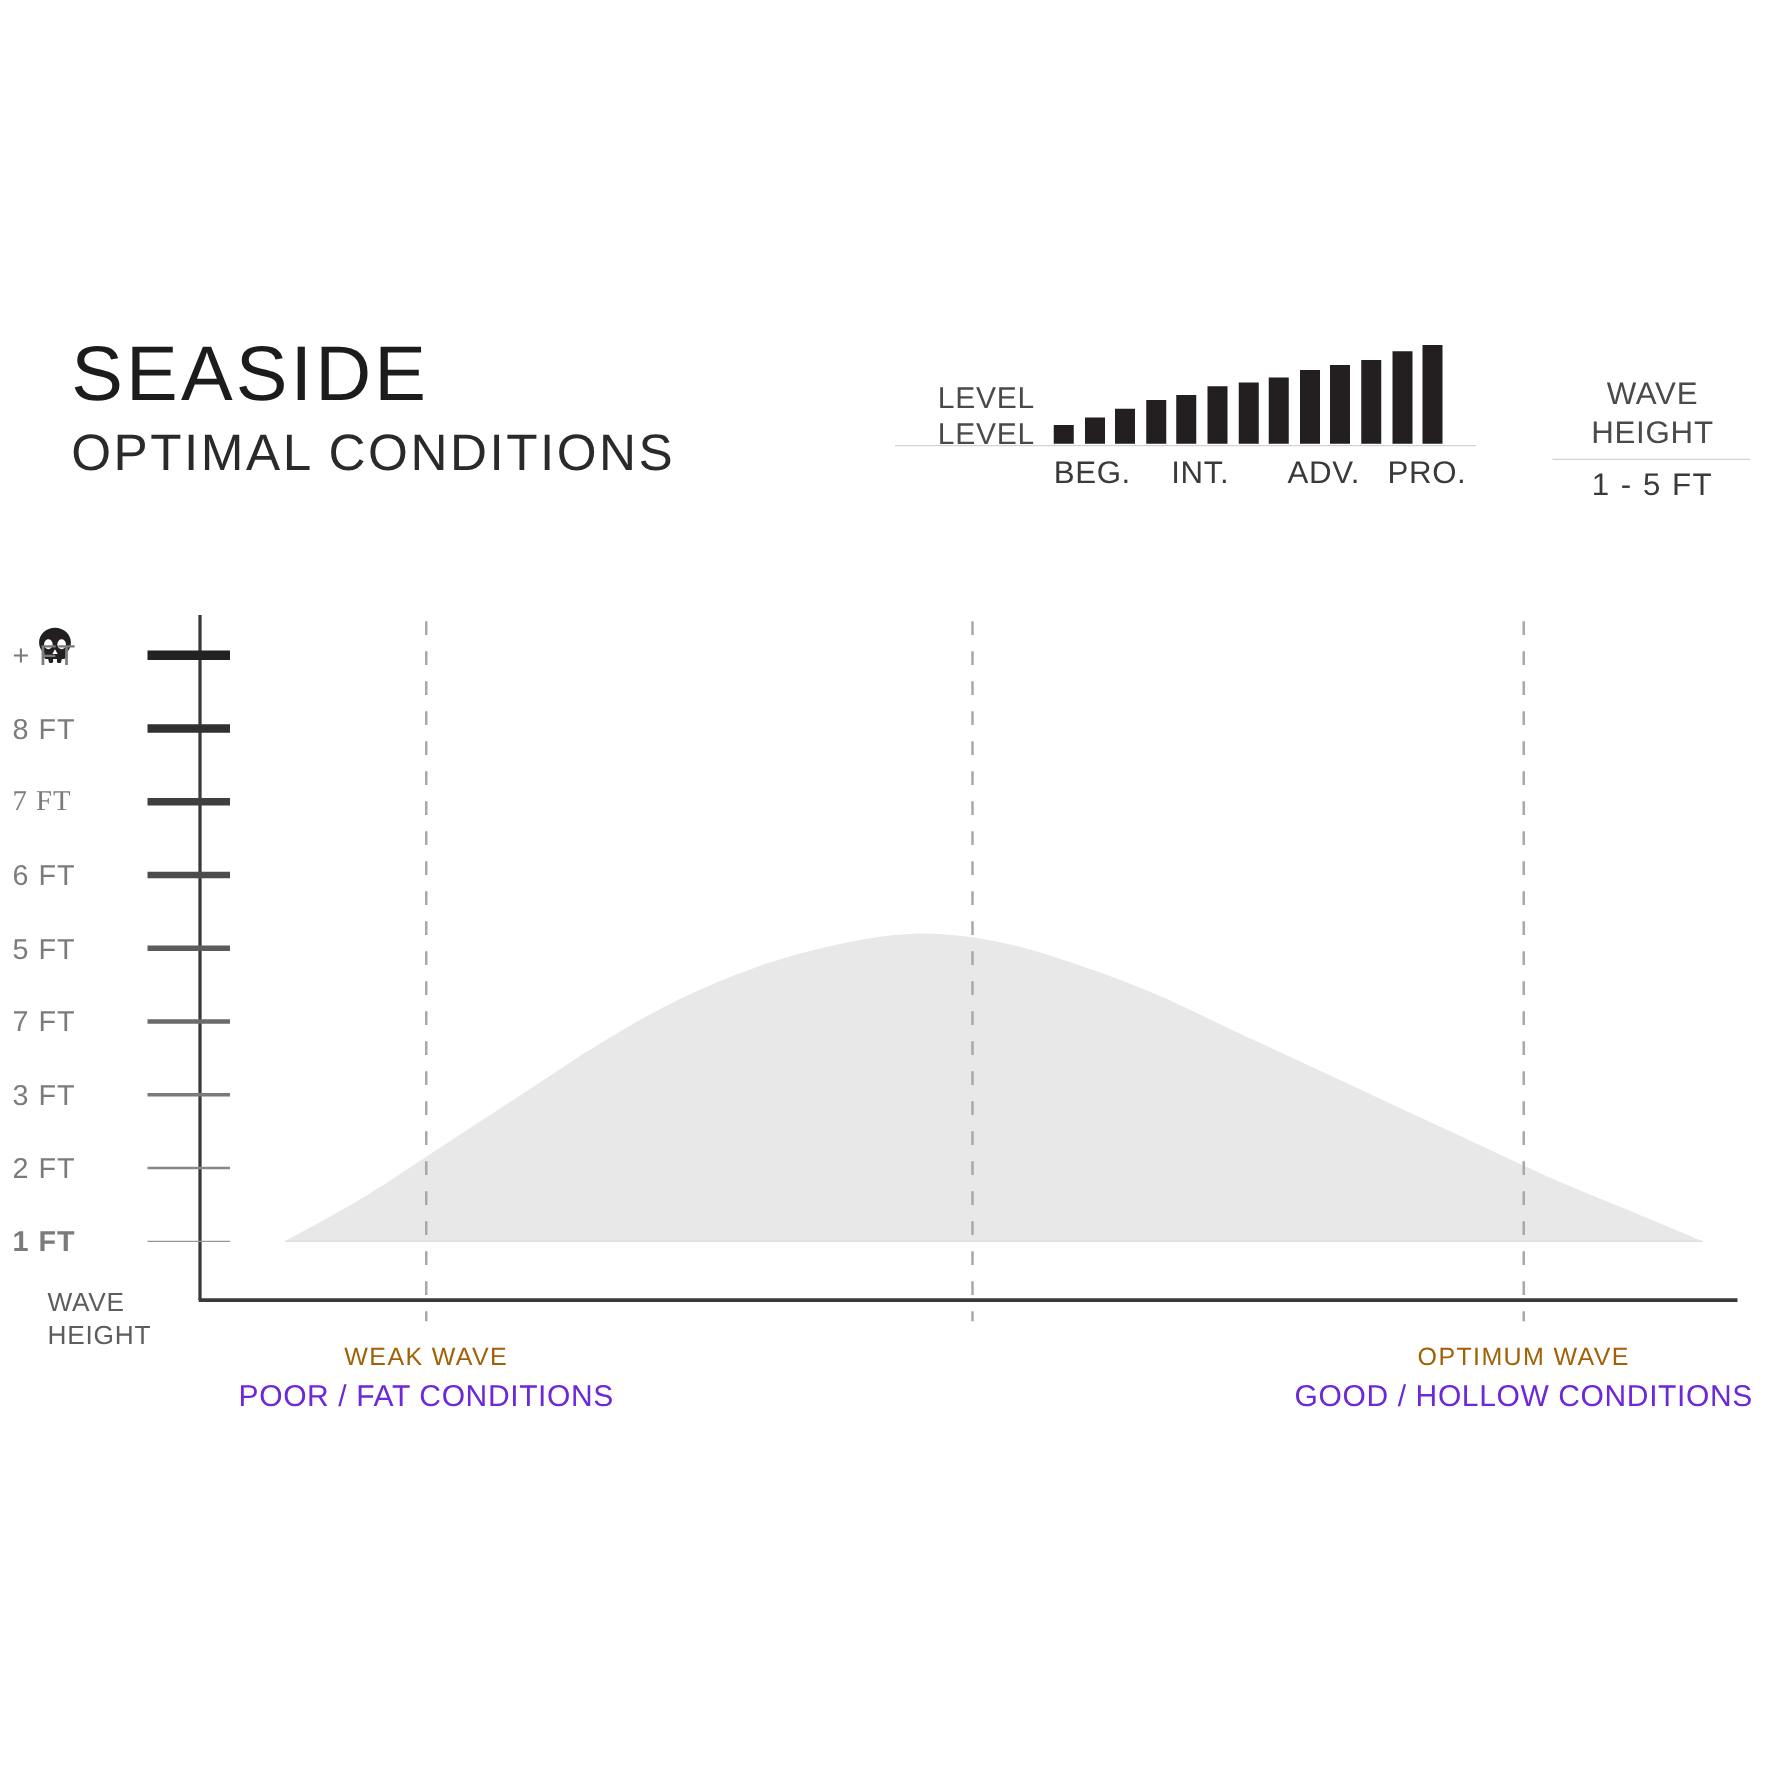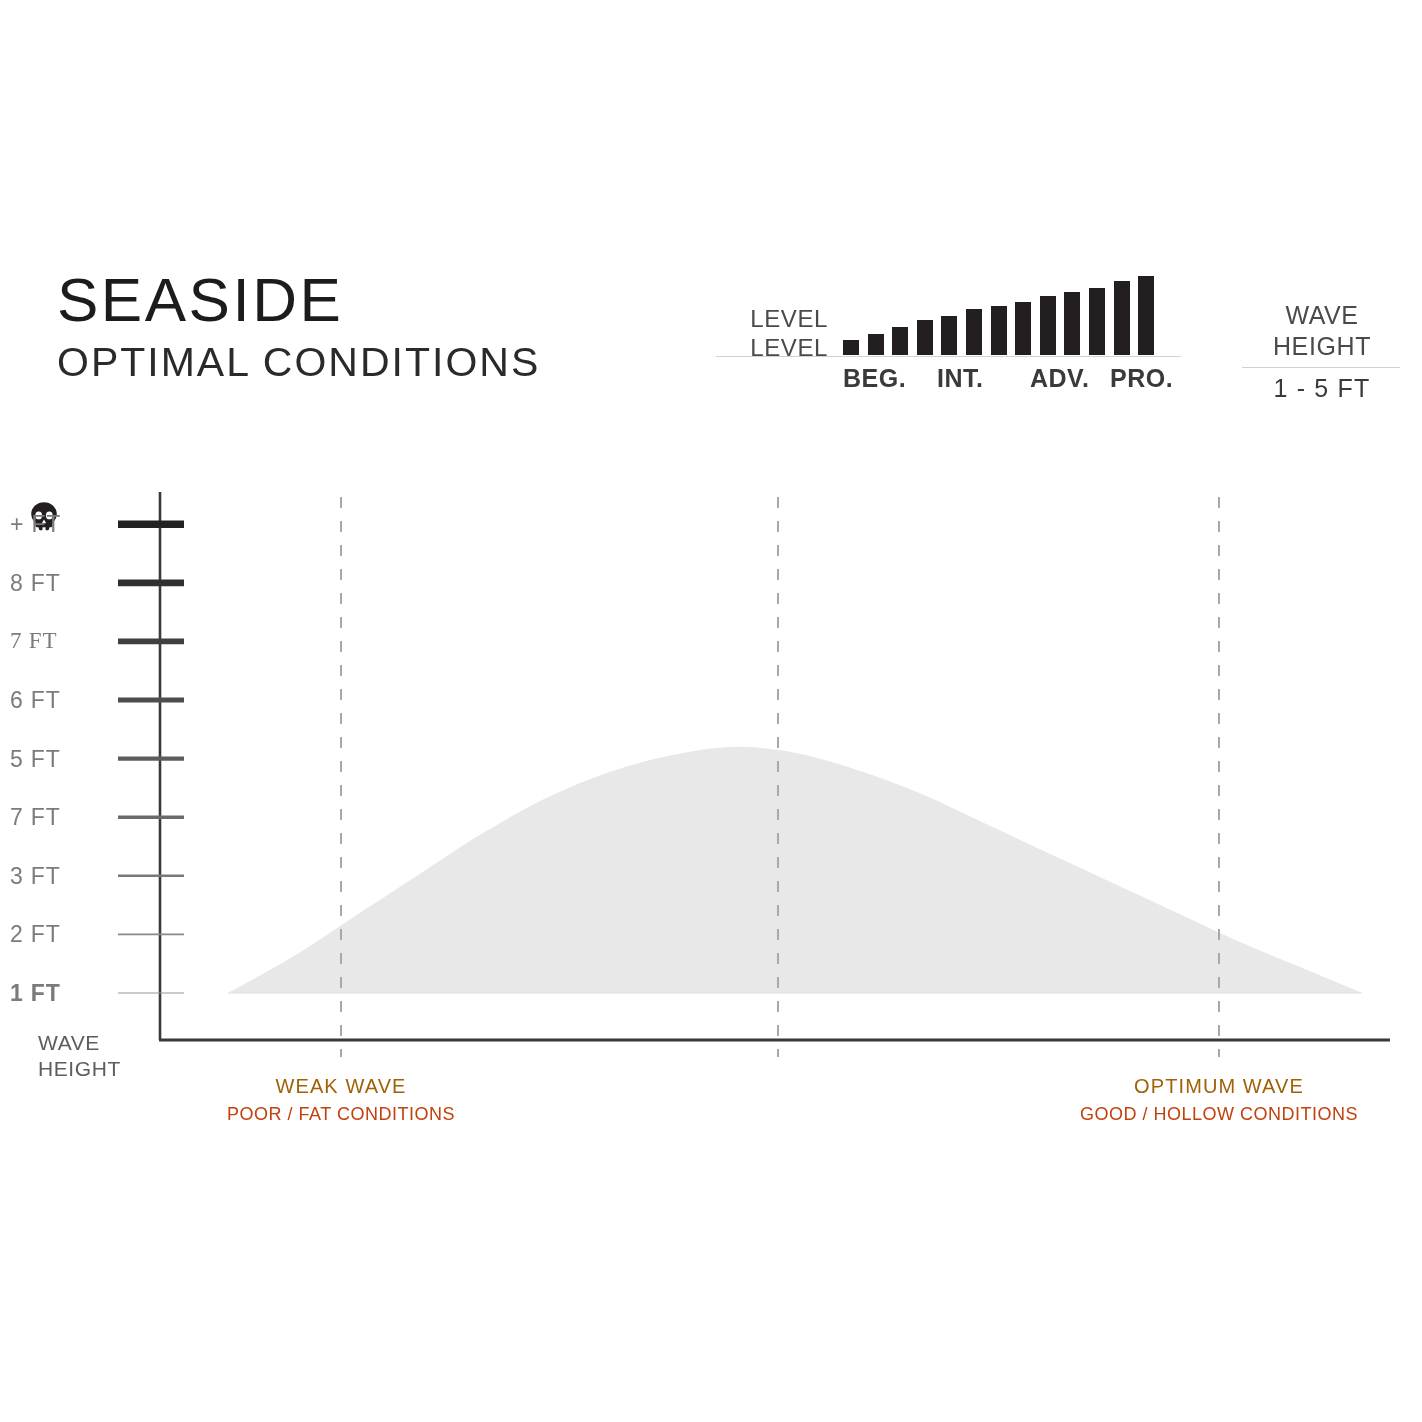--- a/index.html
+++ b/index.html
@@ -88,21 +88,20 @@
     width: 465px;
     height: 1px;
     background: #d2d2d2;
   }
   .skill-ticklabels {
     position: absolute;
     left: 118px;
     top: 88px;
     width: 347px;
     height: 32px;
-    font-weight: bold;
   }
   .skill-ticklabel {
     position: absolute;
     top: 0;
     font-size: 25px;
     letter-spacing: 0.5px;
     color: #3a3a3a;
     white-space: nowrap;
   }
 
@@ -165,23 +164,23 @@
     position: absolute;
     text-align: center;
     white-space: nowrap;
   }
   .cat-title {
     font-size: 20px;
     letter-spacing: 1.1px;
     color: #a16207;
   }
   .cat-sub {
-    font-size: 18px;
+    font-size: 24px;
     letter-spacing: 0.5px;
-    color: #c2410c;
+    color: #6d28d9;
     margin-top: 6px;
   }
   .skull {
     position: absolute;
     left: 27px;
     top: 500px;
     width: 34px;
     height: 34px;
   }
 </style>

